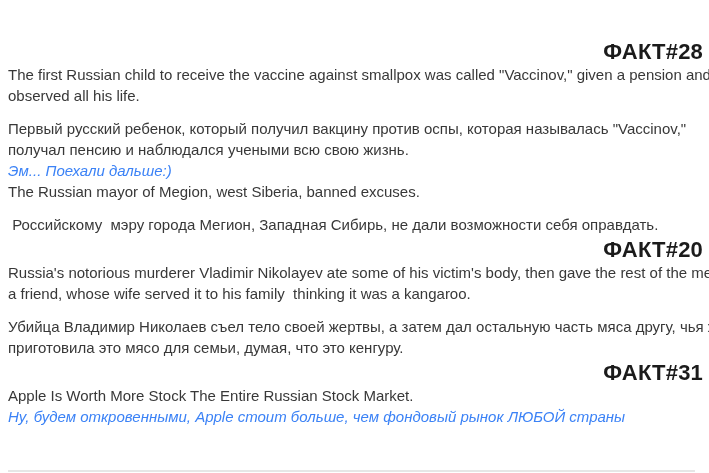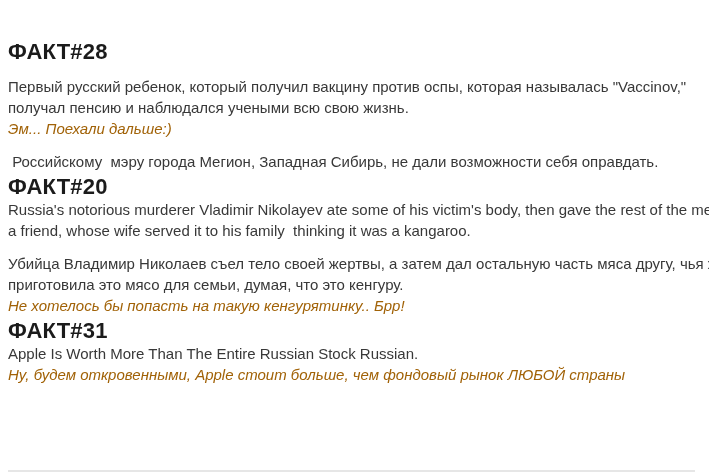--- a/index.html
+++ b/index.html
@@ -18,38 +18,39 @@
     padding: 39px 6px 0 8px;
   }
   .fact-heading {
     font-family: "Liberation Sans", sans-serif;
     font-weight: 700;
     font-size: 22px;
     line-height: 25px;
     color: #1b1b1b;
     margin: 0;
     letter-spacing: 0.2px;
+    text-align: right;
   }
   .fact-section + .fact-section .fact-heading {
     margin-top: 2px;
   }
   .fact-text {
     font-size: 15px;
     line-height: 21px;
     color: #383838;
     margin: 0;
     white-space: pre;
   }
   .fact-text.ru {
     margin-top: 12px;
   }
   .fact-comment {
     font-size: 15px;
     line-height: 21px;
-    color: #a16207;
+    color: #3b82f6;
     font-style: italic;
     margin: 0;
     white-space: pre;
   }
   .bottom-cutoff-line {
     position: absolute;
     left: 8px;
     right: 14px;
     bottom: 1px;
     height: 2px;
@@ -57,39 +58,41 @@
     opacity: 0.65;
   }
 </style>
 </head>
 <body>
 
 <div class="page">
 
   <section class="fact-section">
     <h2 class="fact-heading">ФАКТ#28</h2>
+    <p class="fact-text en">The first Russian child to receive the vaccine against smallpox was called "Vaccinov," given a pension and
+observed all his life.</p>
     <p class="fact-text ru">Первый русский ребенок, который получил вакцину против оспы, которая называлась "Vaccinov,"
 получал пенсию и наблюдался учеными всю свою жизнь.</p>
     <p class="fact-comment">Эм... Поехали дальше:)</p>
   </section>
 
   <section class="fact-section">
+    <p class="fact-text en">The Russian mayor of Megion, west Siberia, banned excuses.</p>
     <p class="fact-text ru"> Российскому  мэру города Мегион, Западная Сибирь, не дали возможности себя оправдать.</p>
   </section>
 
   <section class="fact-section">
     <h2 class="fact-heading">ФАКТ#20</h2>
     <p class="fact-text en">Russia's notorious murderer Vladimir Nikolayev ate some of his victim's body, then gave the rest of the meat to
 a friend, whose wife served it to his family  thinking it was a kangaroo.</p>
     <p class="fact-text ru">Убийца Владимир Николаев съел тело своей жертвы, а затем дал остальную часть мяса другу, чья жена
 приготовила это мясо для семьи, думая, что это кенгуру.</p>
-    <p class="fact-comment">Не хотелось бы попасть на такую кенгурятинку.. Брр!</p>
   </section>
 
   <section class="fact-section">
     <h2 class="fact-heading">ФАКТ#31</h2>
-    <p class="fact-text en">Apple Is Worth More Than The Entire Russian Stock Russian.</p>
+    <p class="fact-text en">Apple Is Worth More Stock The Entire Russian Stock Market.</p>
     <p class="fact-comment">Ну, будем откровенными, Apple стоит больше, чем фондовый рынок ЛЮБОЙ страны</p>
   </section>
 
 </div>
 
 <div class="bottom-cutoff-line"></div>
 
 </body></html>

